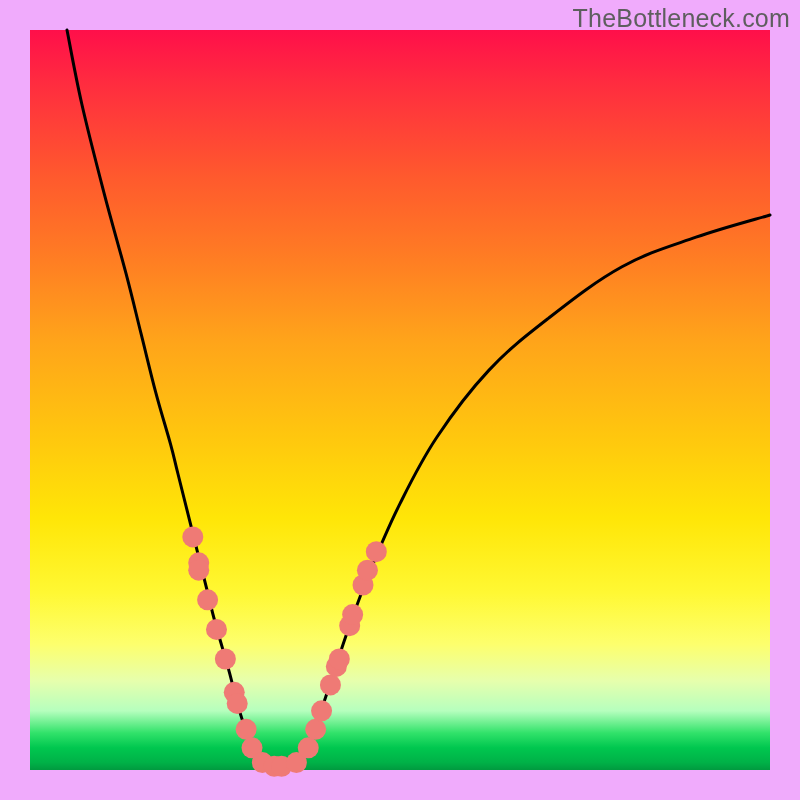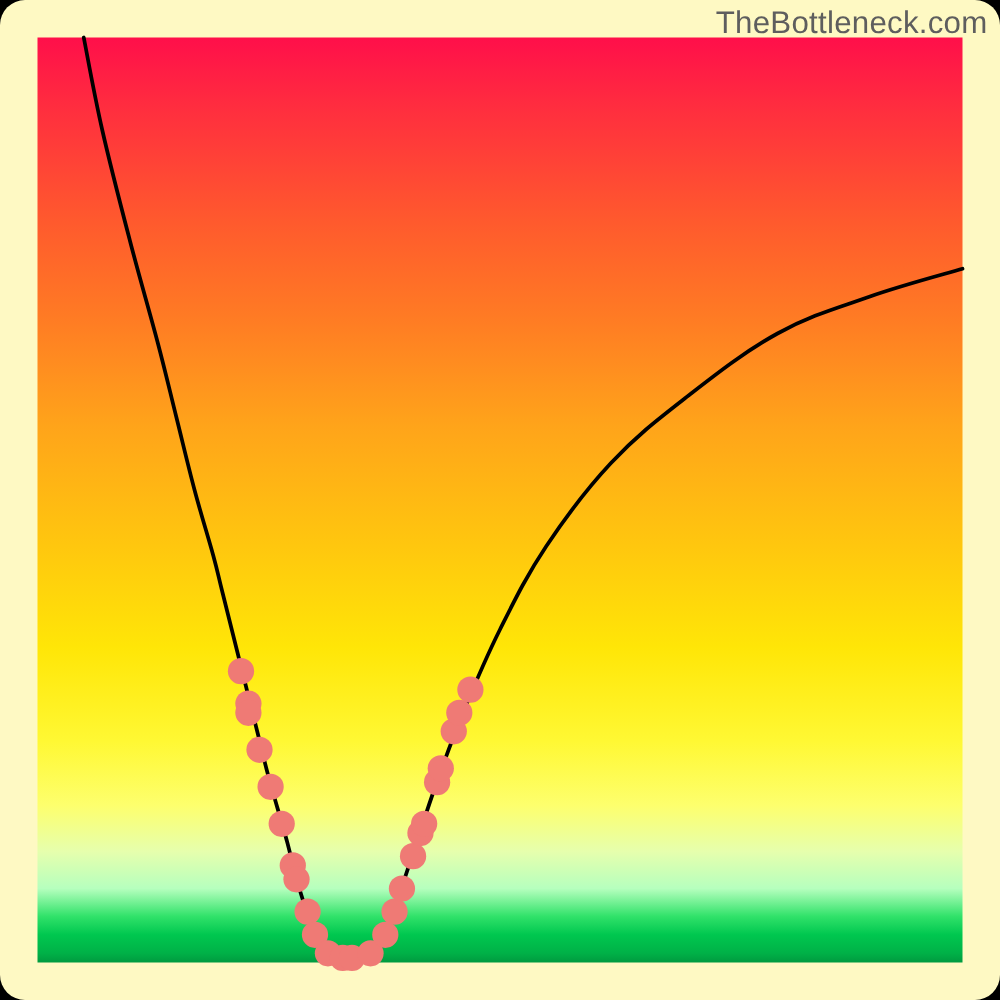--- a/index.html
+++ b/index.html
@@ -8,22 +8,21 @@
     width: 800px;
     height: 800px;
     overflow: hidden;
     background: #000;
     font-family: Arial, Helvetica, sans-serif;
   }
   .outer {
     position: relative;
     width: 800px;
     height: 800px;
-    background: #fef9c3;
-    border-radius: 20px;
+    background: #f0abfc;
   }
   .plot {
     position: absolute;
     left: 30px;
     top: 30px;
     width: 740px;
     height: 740px;
     
     background: linear-gradient(
       to bottom,

